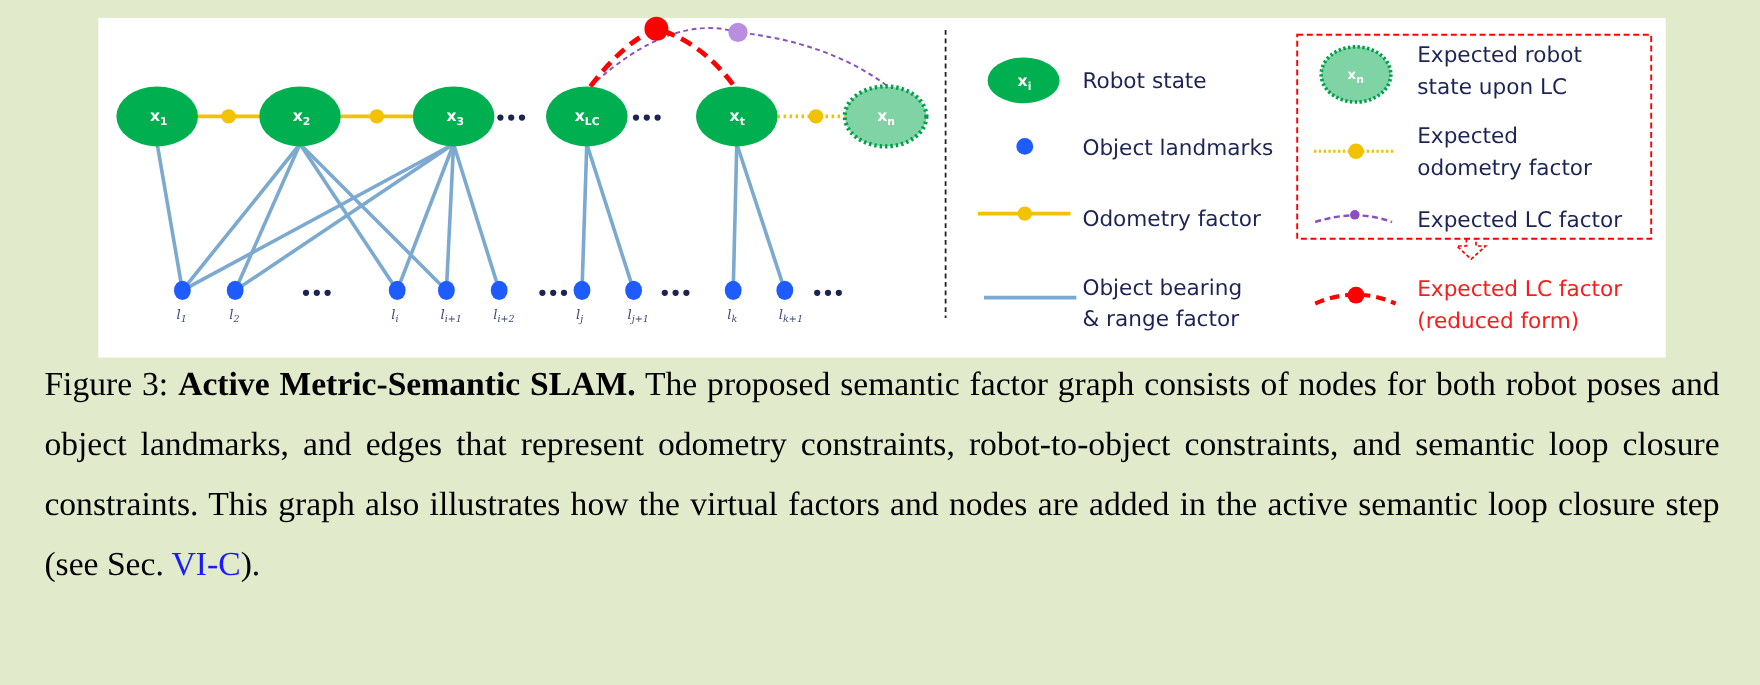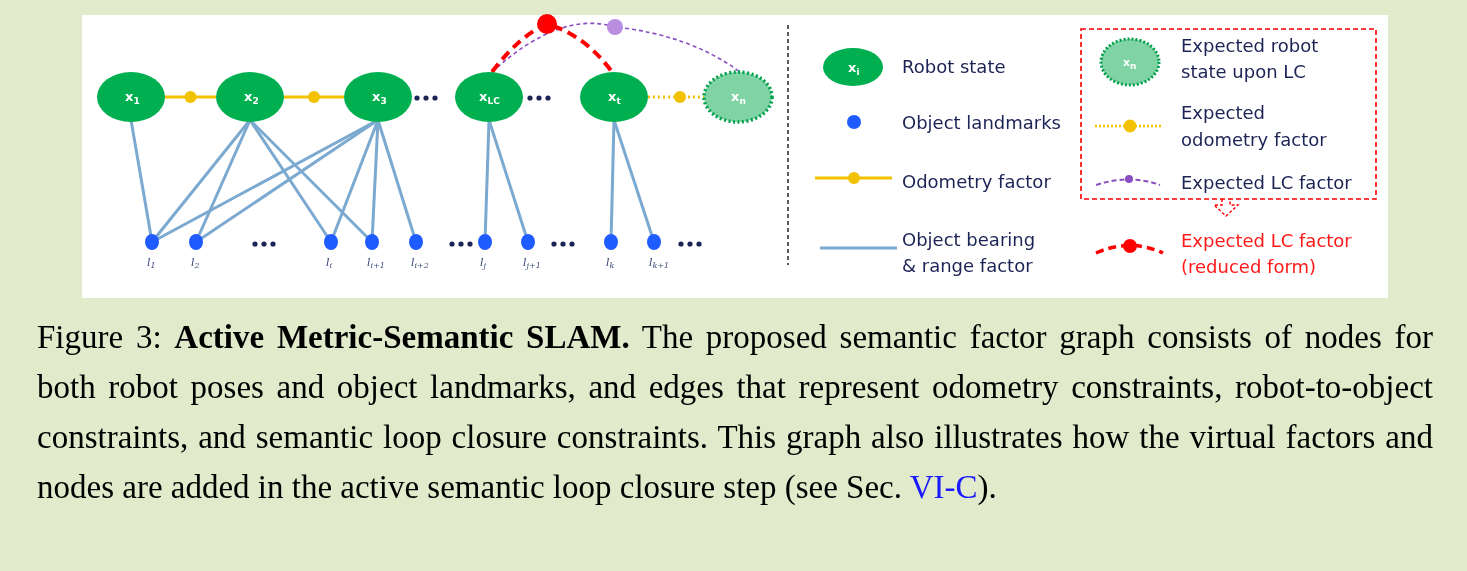--- a/index.html
+++ b/index.html
@@ -6,23 +6,23 @@
   body {
     width: 1467px; height: 571px; overflow: hidden;
     background: #e2eacc;
     position: relative;
     font-family: "Liberation Serif", serif;
   }
   #figure {
     position: absolute; left: 0; top: 0; width: 1467px; height: 300px;
   }
   .caption {
-    position: absolute; left: 37px; top: 312px; width: 1396px;
+    position: absolute; left: 37px; top: 296px; width: 1396px;
     font-family: "Liberation Serif", serif;
-    font-size: 33px; line-height: 50px; color: #000;
+    font-size: 28px; line-height: 50px; color: #000;
     text-align: justify; text-align-last: left;
   }
   .caption b { font-weight: bold; }
   .caption .ref { color: #1a1aff; }
   svg text { font-family: "DejaVu Sans", sans-serif; }
   .legend-text { fill: #1c2456; font-size: 18px; }
   .legend-red { fill: #ff1a1a; font-size: 18px; }
   .node-label { fill: #ffffff; font-size: 13px; font-weight: bold; }
   .node-sub { fill: #ffffff; font-size: 9px; font-weight: bold; }
   .lm-label { fill: #3a4a7a; font-size: 11px; font-style: italic; font-family: "DejaVu Serif", serif; }

